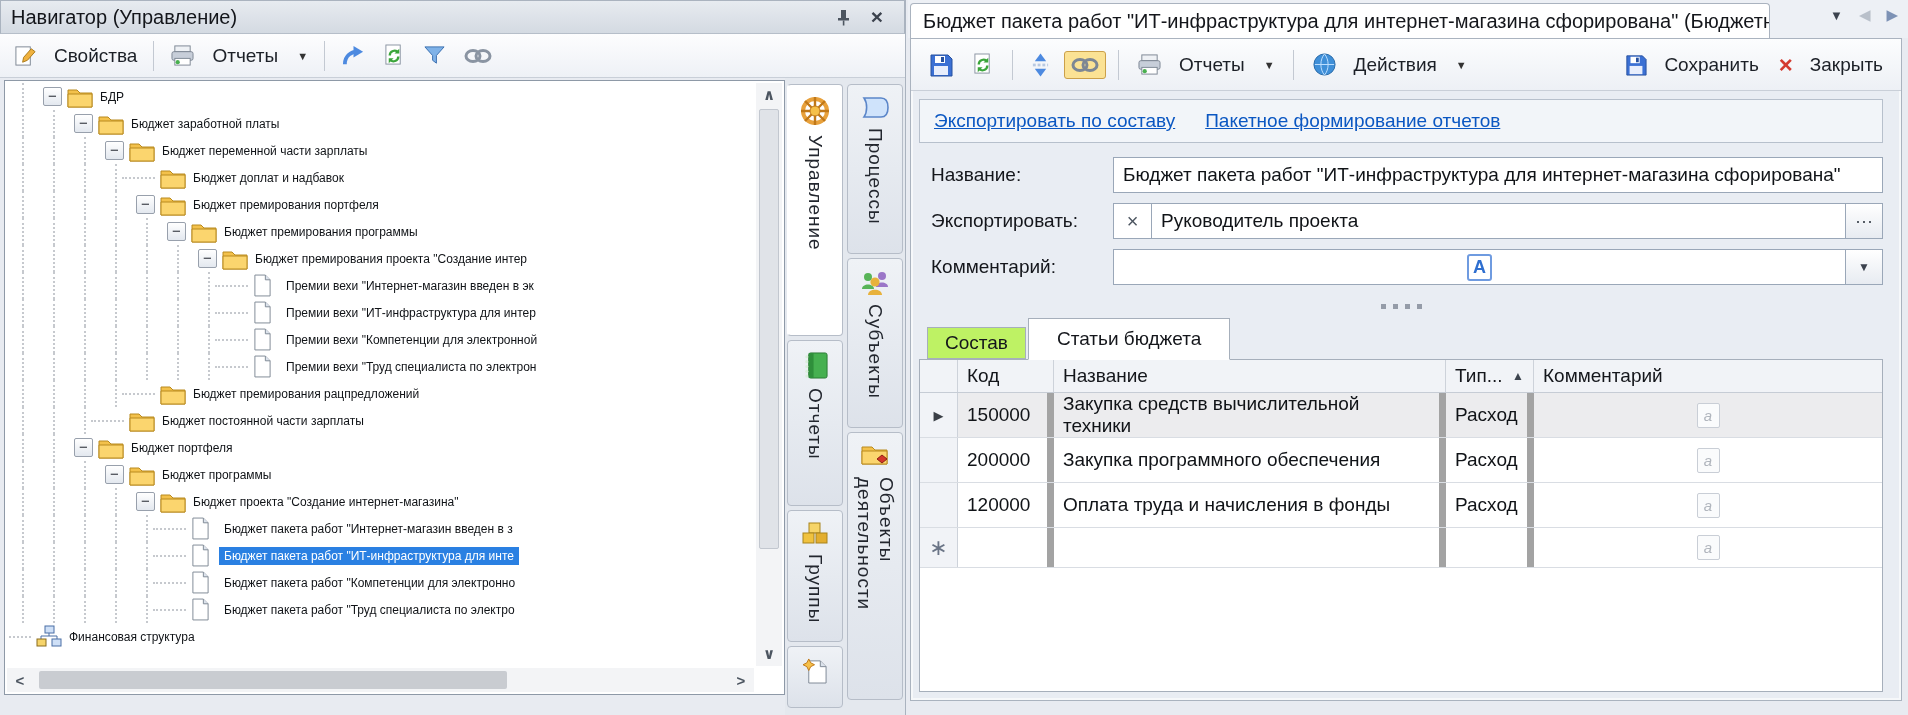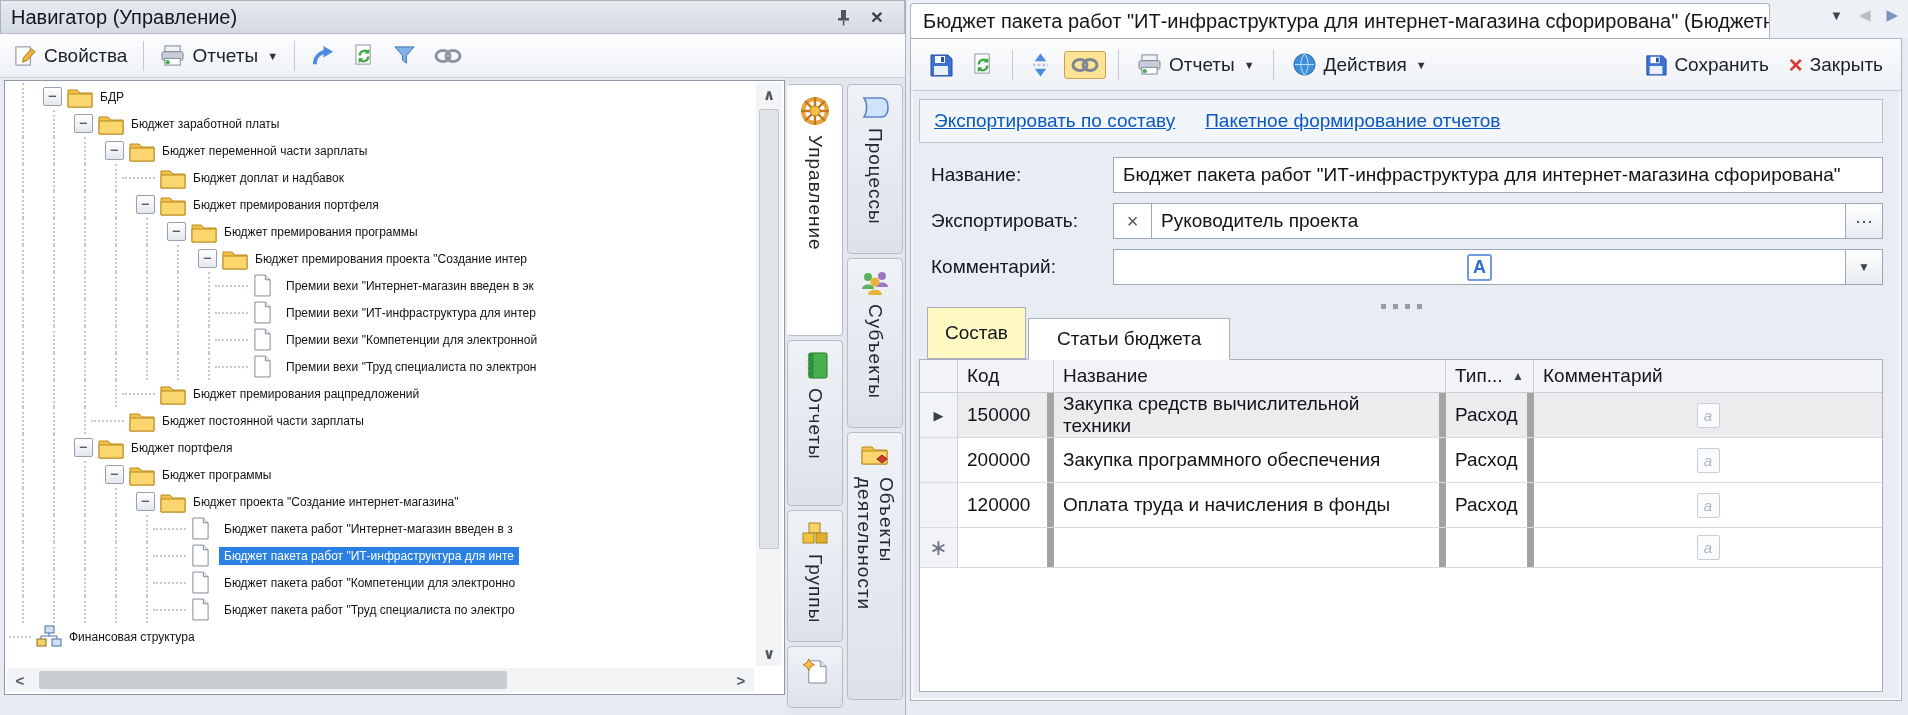--- a/index.html
+++ b/index.html
@@ -11,21 +11,21 @@
   .left-dock { position:absolute; left:0; top:0; width:906px; height:715px;
     border-right:1px solid #aab3bf; background:#e8ebf1; }
   .panel-title { height:34px; background:linear-gradient(#e7ebf0,#d4dae2);
     border:1px solid #aab3bf; border-bottom:1px solid #b6bec9;
     display:flex; align-items:center; padding:0 10px; font-size:20px; color:#14161b; }
   .panel-title .sp { flex:1; }
   .title-btn { width:34px; height:26px; display:flex; align-items:center; justify-content:center;
     color:#3c434e; font-size:21px; font-weight:bold; cursor:default; }
   .left-toolbar { height:44px; background:linear-gradient(#fdfdfe,#eef1f6);
     border-bottom:1px solid #c9cfd8; display:flex; align-items:center; padding:0 8px; gap:6px; }
-  .tb-btn { display:flex; align-items:center; gap:7px; padding:4px 6px; border-radius:3px;
+  .tb-btn { display:flex; align-items:center; gap:17px; padding:4px 6px; border-radius:3px;
     font-size:19px; color:#1c2027; }
   .tb-btn.active { background:#fbe294; border:1px solid #cba04a; }
   .tb-sep { width:1px; height:30px; background:#c3c9d2; margin:0 4px; }
   .dd { font-size:11px; color:#333; margin-left:2px; }
 
   .dock-content { display:flex; height:637px; }
   .tree-wrap { flex:1; margin:2px 0 20px 4px; border:1px solid #8e99a7; background:#fff; position:relative; }
   .tree { position:absolute; left:2px; top:2px; right:30px; bottom:28px; overflow:hidden; }
   .tree-row { display:flex; align-items:center; height:27px; white-space:nowrap; }
   .guide { width:31px; height:27px; position:relative; flex:0 0 31px; }
@@ -93,22 +93,22 @@
     display:flex; align-items:center; justify-content:center; font-size:18px; color:#3c434e; }
   .xcell { width:38px; flex:0 0 38px; border:1px solid #9aa7b8; border-right:none; background:#fff;
     display:flex; align-items:center; justify-content:center; font-size:20px; color:#4c5560; }
   .a-badge { width:25px; height:27px; border:2px solid #6f9be0; border-radius:3px; background:#fff;
     color:#2f6fd0; font-weight:bold; font-size:18px; display:flex; align-items:center; justify-content:center; }
 
   .split-dots { height:22px; display:flex; align-items:center; justify-content:center; gap:7px; }
   .split-dots i { width:5px; height:5px; background:#959ca8; }
 
   .ptabs { display:flex; align-items:flex-end; padding-left:8px; height:42px; }
-  .ptab { font-size:19px; color:#14161b; border:1px solid #a6afbb; background:#fef9c3;
-    padding:14px 17px; margin-right:2px; position:relative; }
+  .ptab { font-size:19px; color:#14161b; border:1px solid #a6afbb; background:#bef264;
+    padding:4px 17px; margin-right:2px; position:relative; }
   .ptab.active { background:#fff; padding:9px 28px; border-bottom:1px solid #fff; z-index:2; margin-bottom:-1px; }
 
   .tbl-wrap { flex:1; border:1px solid #a6afbb; background:#fff; display:flex; flex-direction:column; overflow:hidden; }
   .tbl-header { display:flex; height:33px; background:#f1f3f7; border-bottom:1px solid #c6ccd5;
     font-size:19px; color:#14161b; }
   .hc { border-right:1px solid #cdd2da; display:flex; align-items:center; padding:0 9px; }
   .c-sel { width:38px; flex:0 0 38px; background:#f1f3f7; justify-content:center; }
   .c-code { width:96px; flex:0 0 96px; }
   .c-name { width:392px; flex:0 0 392px; }
   .c-type { width:88px; flex:0 0 88px; }

